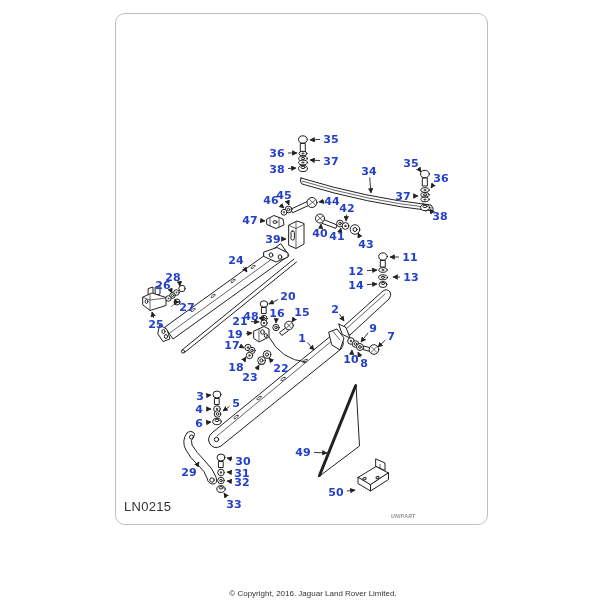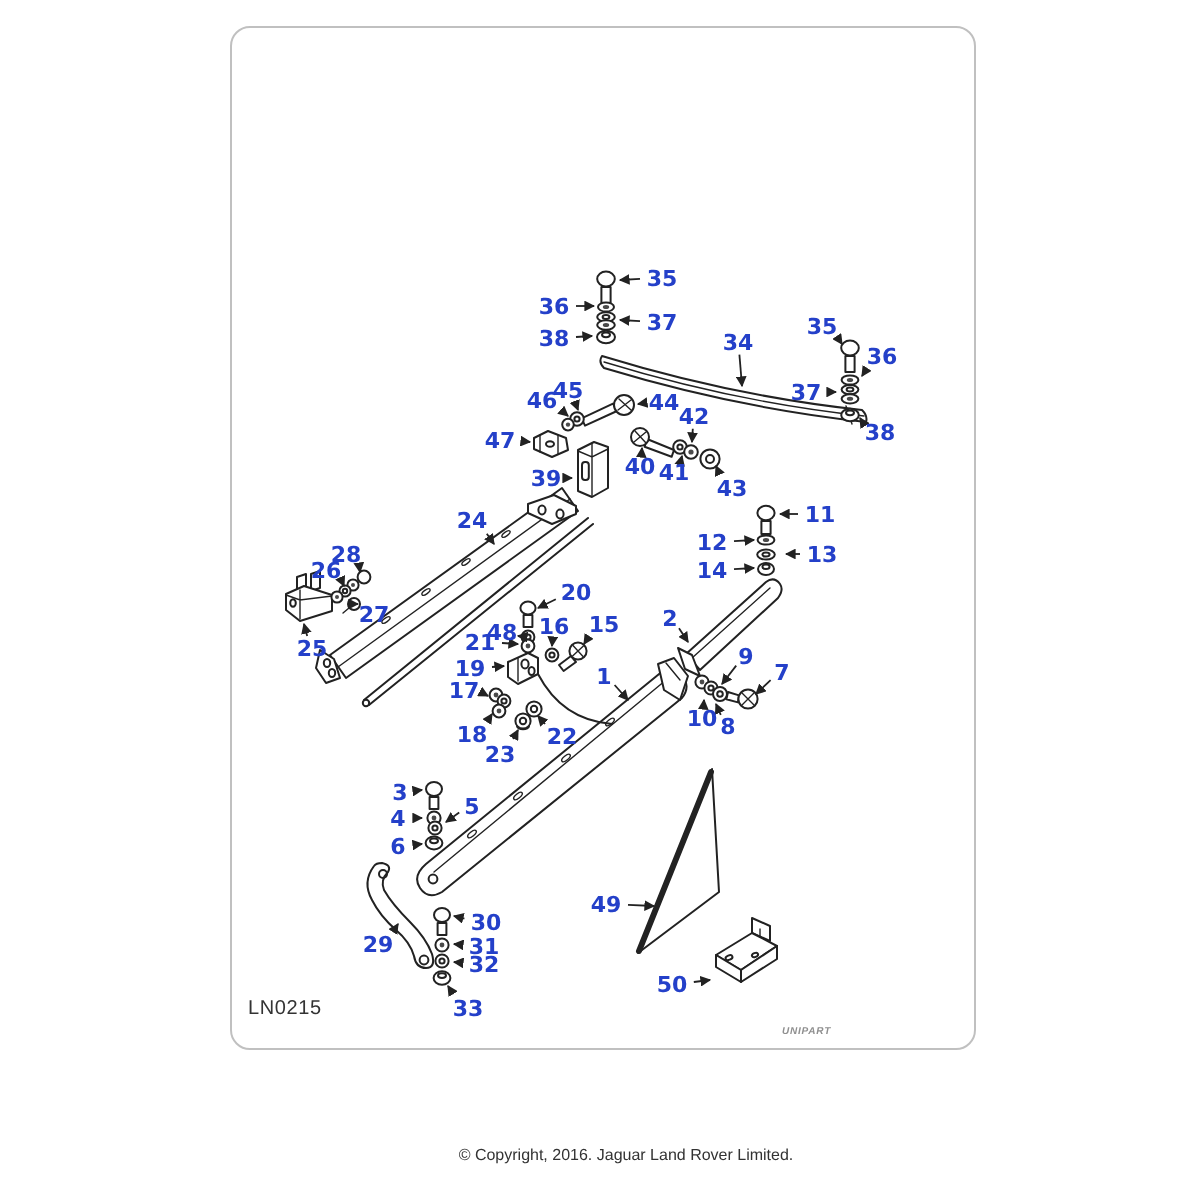--- a/index.html
+++ b/index.html
@@ -7,21 +7,21 @@
   #stage{position:relative;width:600px;height:600px;background:#fff;}
   .frame{position:absolute;left:115px;top:13px;width:371px;height:510px;
     border:1px solid #c0c0c0;border-radius:10px;}
   svg{position:absolute;left:0;top:0;}
   .p{fill:#ffffff;stroke:#222222;stroke-width:1;stroke-linejoin:round;stroke-linecap:round;}
   .l{fill:none;stroke:#222222;stroke-width:1;stroke-linecap:round;}
   .thin{stroke-width:.7;}
   .d{fill:#4a4a4a;stroke:none;}
   .thick{fill:none;stroke:#222222;stroke-width:3;stroke-linecap:round;}
   text.co{font:bold 11px "DejaVu Sans",sans-serif;text-anchor:middle;}
-  .code-label{position:absolute;left:124px;top:499px;font-size:10px;color:#3a3a3a;letter-spacing:.3px;}
+  .code-label{position:absolute;left:124px;top:499px;font-size:13px;color:#3a3a3a;letter-spacing:.3px;}
   .watermark{position:absolute;left:391px;top:513px;font-size:5px;font-weight:bold;font-style:italic;
     color:#8f8f8f;letter-spacing:.4px;}
   .copyright{position:absolute;left:113px;top:573px;width:400px;text-align:center;
     font-size:8px;color:#333333;}
 </style>
 </head>
 <body>
 
 <div id="stage">
   <div class="frame" style="border-color: rgb(192, 192, 192);"></div>
@@ -357,14 +357,14 @@
         <text x="251" y="320" class="co" fill="#2440c9">48</text>
         <line x1="314.0" y1="452.4" x2="327" y2="453" stroke="#222222" stroke-width="0.9" marker-end="url(#arr)"></line>
         <text x="303" y="456" class="co" fill="#2440c9">49</text>
         <line x1="346.9" y1="491.0" x2="355" y2="490" stroke="#222222" stroke-width="0.9" marker-end="url(#arr)"></line>
         <text x="336" y="496" class="co" fill="#2440c9">50</text>
       </g>
   </svg>
 
   <div class="code-label" style="color: rgb(51, 51, 51);">LN0215</div>
   <div class="watermark" style="color: rgb(143, 143, 143);">UNIPART</div>
-  <div class="copyright" style="color: rgb(51, 51, 51);">© Copyright, 2016. Jaguar Land Rover Limited.</div>
+  <div class="copyright" style="color: rgb(51, 51, 51); margin-top: 16px;">© Copyright, 2016. Jaguar Land Rover Limited.</div>
 </div>
 
 </body></html>

